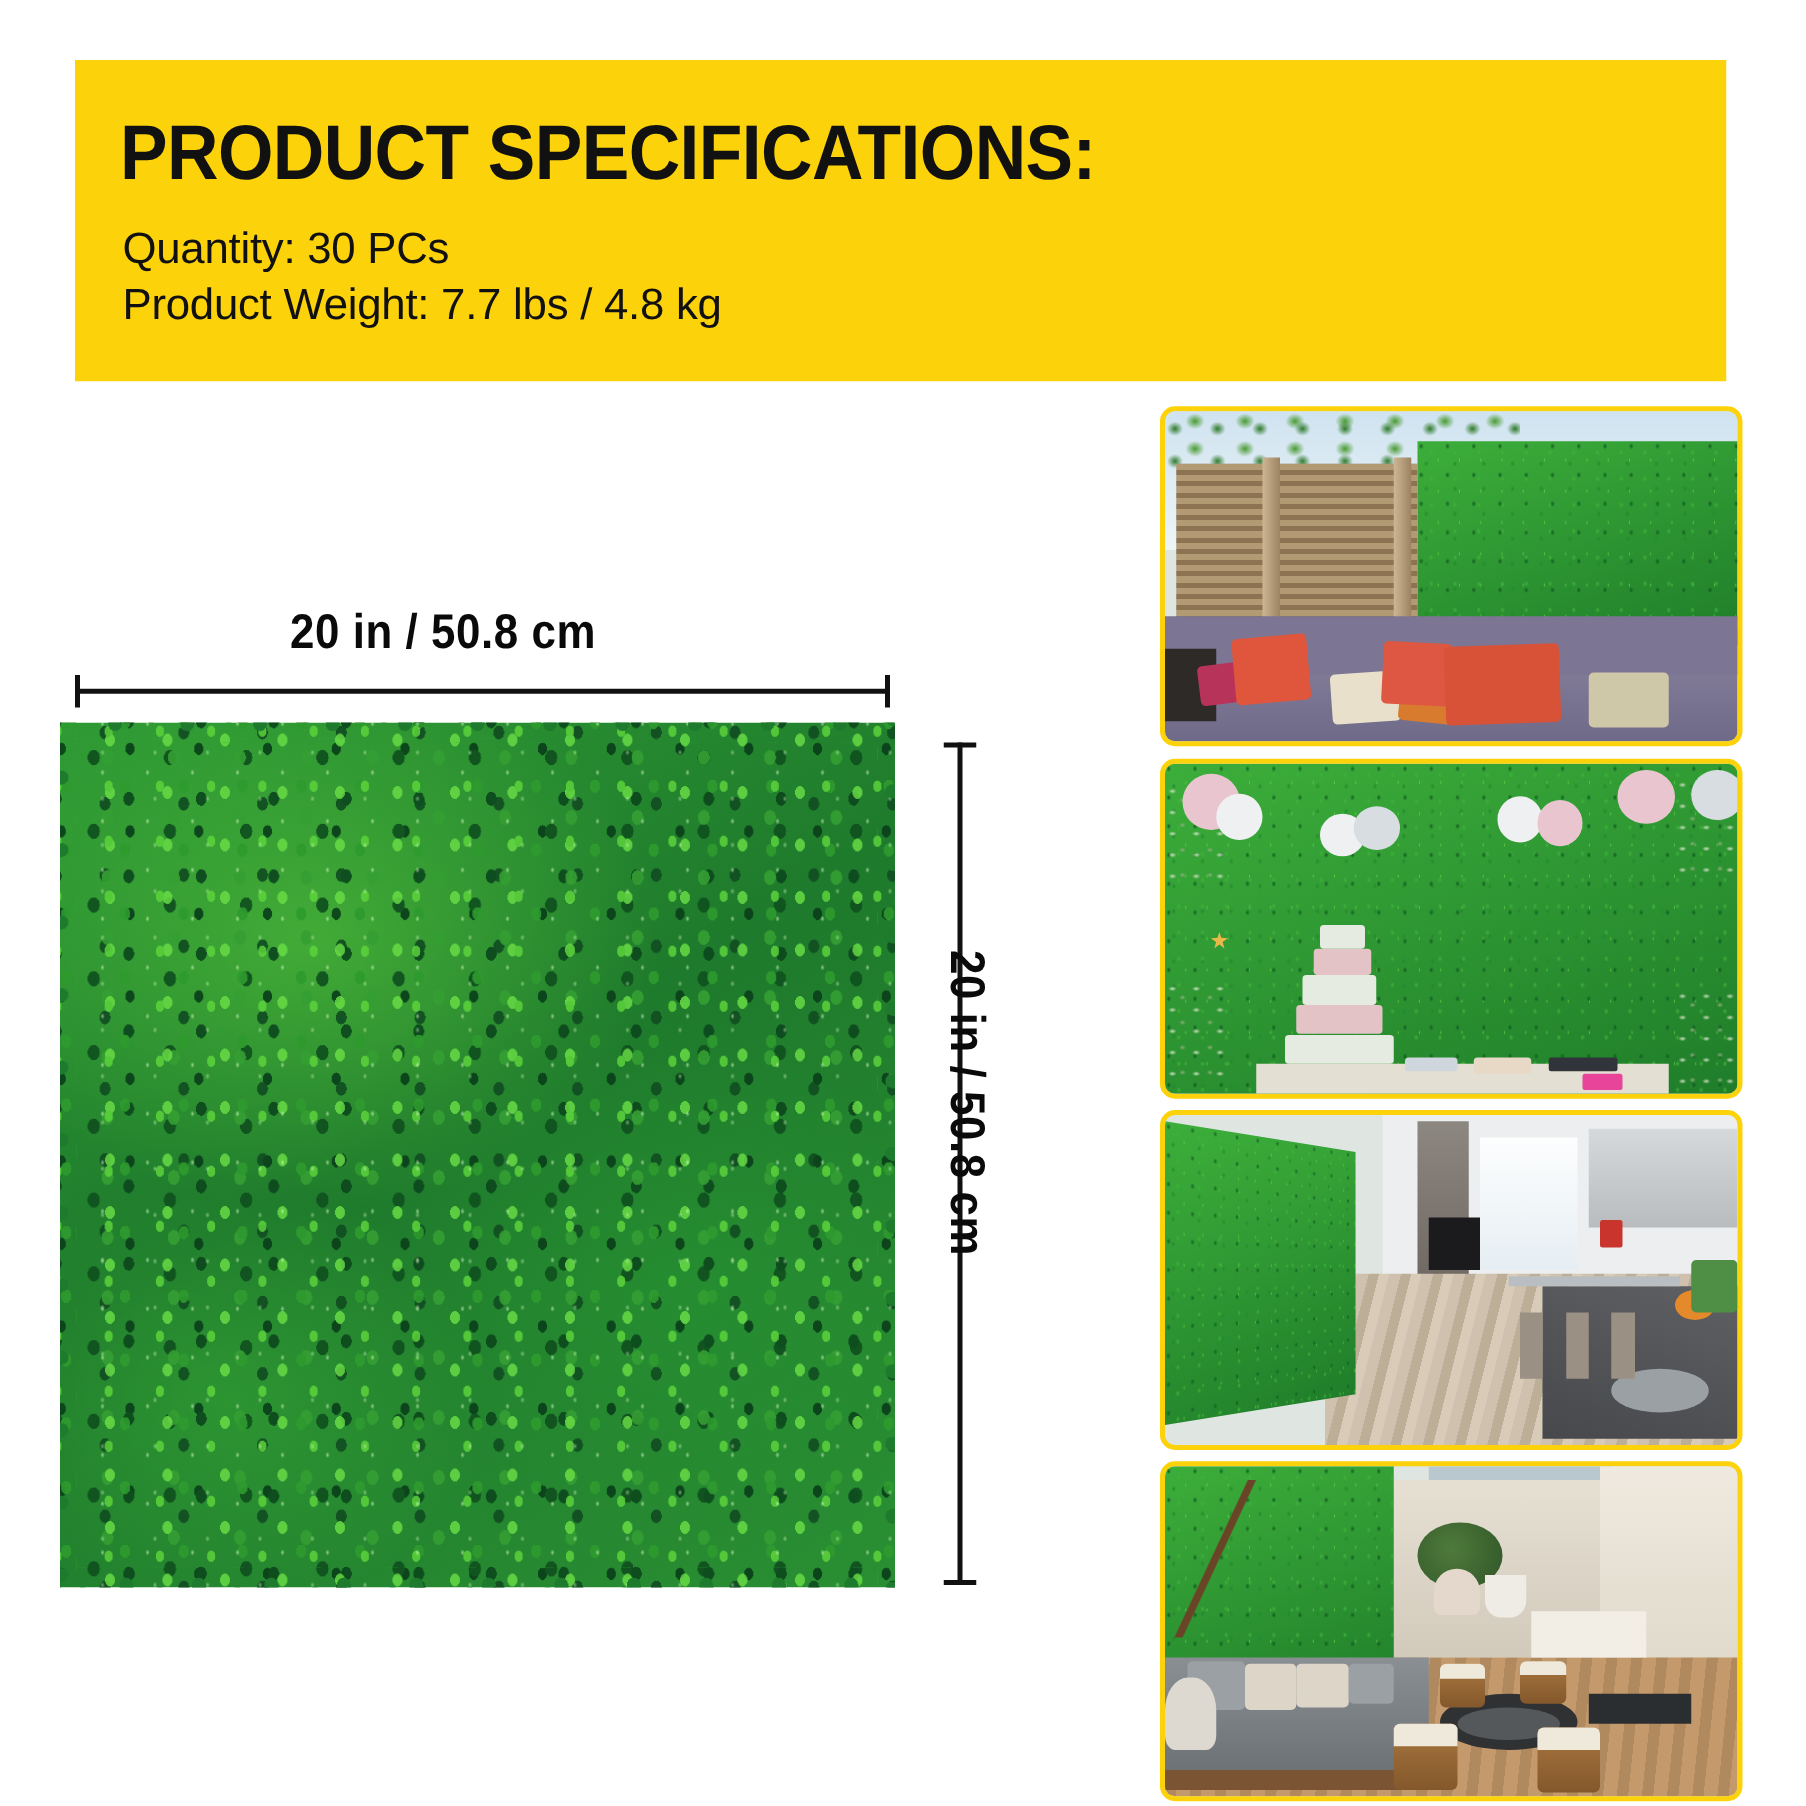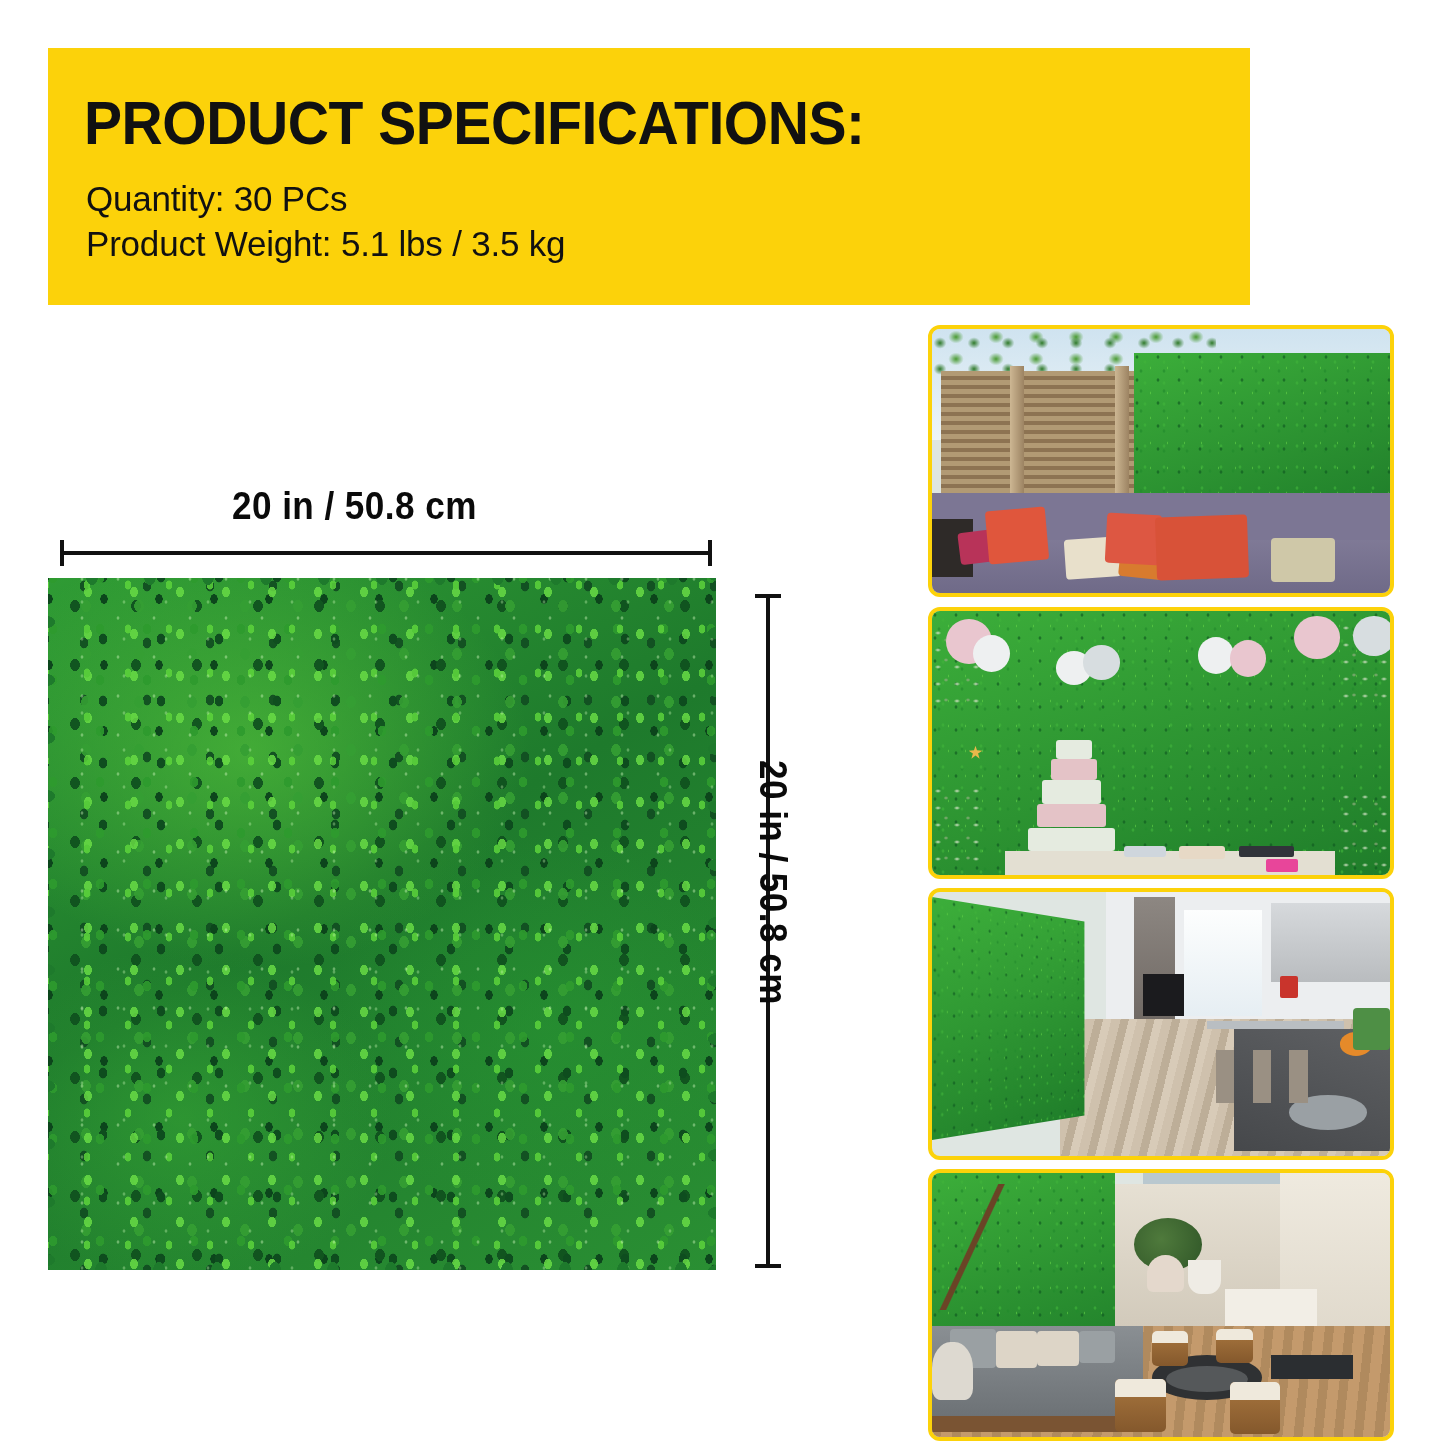--- a/index.html
+++ b/index.html
@@ -11,23 +11,23 @@
     width: 1445px;
     height: 1445px;
     position: relative;
     overflow: hidden;
     font-family: "Liberation Sans", sans-serif;
   }
 
   
   .spec-banner {
     position: absolute;
-    left: 48px;
+    left: 60px;
     top: 48px;
-    width: 1202px;
+    width: 1321px;
     height: 257px;
     background: #FCD20A;
     box-sizing: border-box;
   }
   .spec-title {
     position: absolute;
     left: 36px;
     top: 44px;
     font-family: "Liberation Sans Narrow", "Liberation Sans", sans-serif;
     font-size: 62px;
@@ -351,21 +351,21 @@
 </style>
 </head>
 <body>
 
 <div class="spec-banner">
 
   <div class="spec-title">PRODUCT SPECIFICATIONS:</div>
 
   <div class="spec-lines">
     <div class="spec-line">Quantity: 30 PCs</div>
-    <div class="spec-line">Product Weight: 5.1 lbs / 3.5 kg</div>
+    <div class="spec-line">Product Weight: 7.7 lbs / 4.8 kg</div>
   </div>
 
 </div>
 
 <div class="dim-label-h">20 in / 50.8 cm</div>
 
 <div class="dim-bar-h">
   <div class="cap l"></div>
   <div class="line"></div>
   <div class="cap r"></div>

